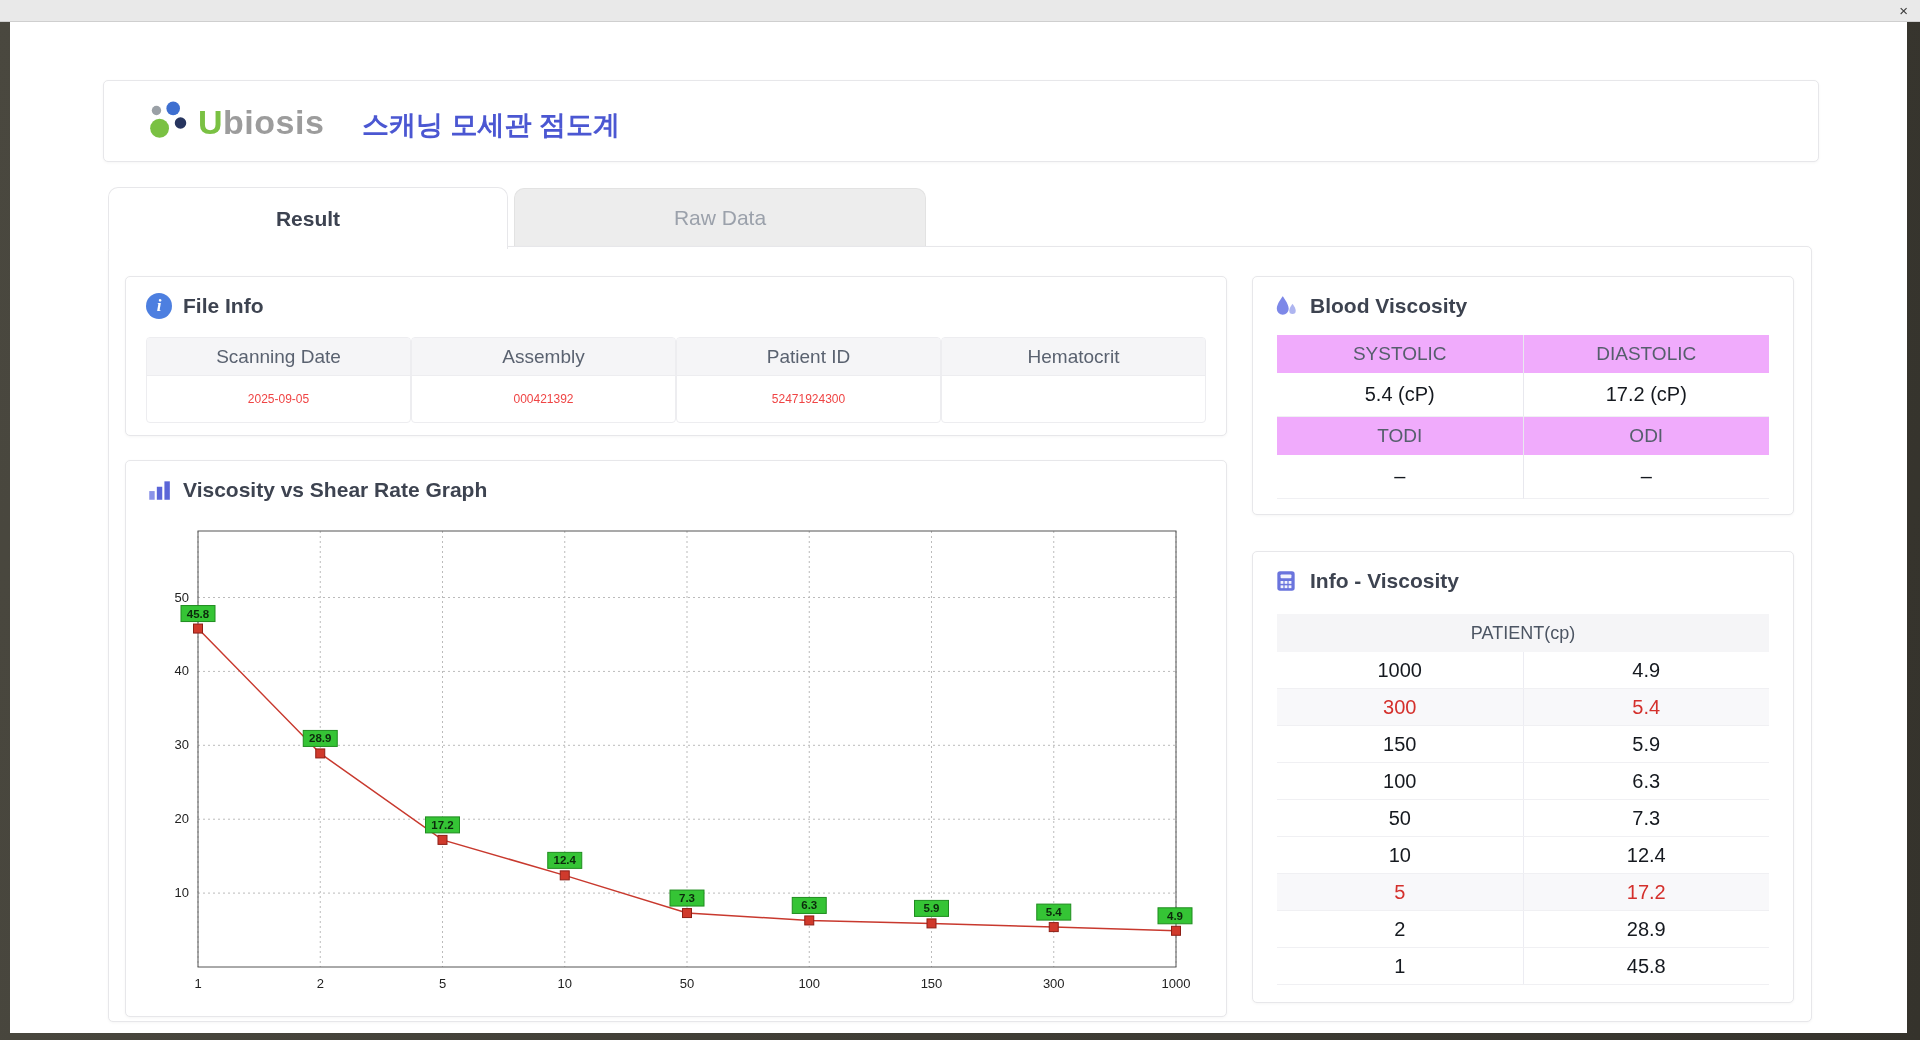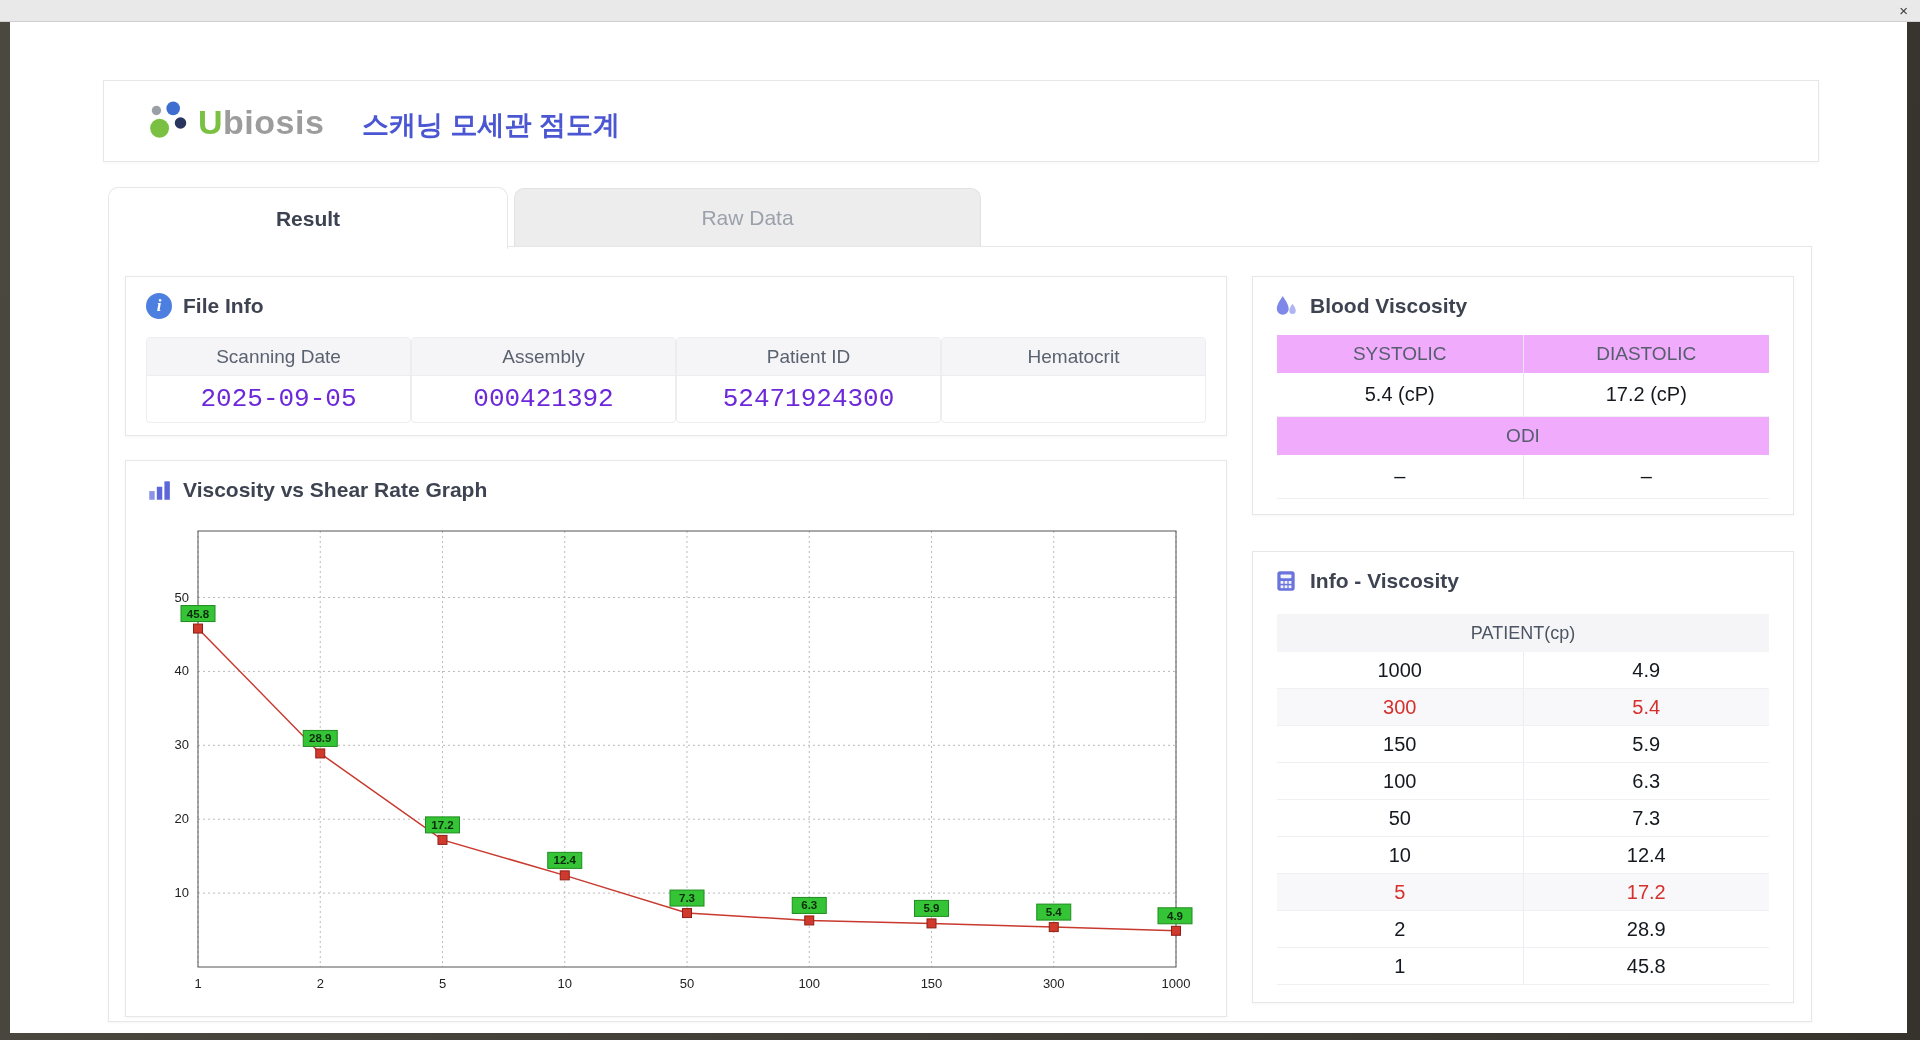--- a/index.html
+++ b/index.html
@@ -12,39 +12,39 @@
 
   .topbar { position:absolute; left:0; top:0; width:1920px; height:22px;
             background:#e9e9e9; border-bottom:1px solid #cfcfcf; z-index:6; }
   .close { position:absolute; right:12px; top:1px; font-size:15px; color:#3a3a3a;
            cursor:pointer; line-height:20px; }
 
   .window { position:absolute; left:10px; top:22px; width:1897px; height:1011px;
             background:#ffffff; }
 
   .card { position:absolute; background:#fff; border:1px solid #e7e7ea;
-          border-radius:0; box-shadow:0 1px 3px rgba(0,0,0,0.04); }
+          border-radius:5px; box-shadow:0 1px 3px rgba(0,0,0,0.04); }
 
   
   .header-card { left:93px; top:58px; width:1716px; height:82px; }
   .logo { position:absolute; left:42px; top:18px; display:flex; align-items:center; gap:6px; }
   .logo-dots { width:46px; height:46px; }
   .logo-text { font-size:34px; font-weight:bold; letter-spacing:0.5px; }
   .logo-u { color:#7ac143; }
   .logo-rest { color:#9c9c9c; }
   .app-title { position:absolute; left:258px; top:26px; font-size:27px; font-weight:bold;
                color:#4b57d2; }
 
   
   .tab { position:absolute; display:flex; align-items:center; justify-content:center;
          border-radius:10px 10px 0 0; font-size:21px; cursor:pointer; }
   .tab-active { left:98px; top:165px; width:400px; height:62px; background:#fff;
                 border:1px solid #e7e7ea; border-bottom:none; z-index:3;
                 color:#3c4250; font-weight:bold; }
-  .tab-inactive { left:504px; top:166px; width:467px; height:58px; background:#ededed;
+  .tab-inactive { left:504px; top:166px; width:412px; height:58px; background:#ededed;
                   border:1px solid #e2e2e2; border-bottom:none; color:#9ba1ab;
                   font-weight:500; z-index:1; }
 
   
   .content-card { left:98px; top:224px; width:1704px; height:776px; z-index:2; }
 
   .card-title { position:absolute; left:20px; top:16px; display:flex; align-items:center;
                 gap:11px; font-size:21px; font-weight:bold; color:#3d4350; }
   .icon { width:26px; height:26px; flex:0 0 auto; }
   .info-icon { border-radius:50%; background:#4d7fe0; color:#fff; font-style:italic;
@@ -52,21 +52,21 @@
                justify-content:center; font-family:"Liberation Serif",serif; }
 
   
   .file-info-card { left:16px; top:29px; width:1102px; height:160px; }
   .fi-fields { position:absolute; left:20px; top:60px; right:20px; display:flex; }
   .fi-field { flex:1; border:1px solid #ededf0; border-radius:4px; overflow:hidden; }
   .fi-label { background:#f5f5f7; height:38px; display:flex; align-items:center;
               justify-content:center; font-size:19px; color:#5a6270;
               border-bottom:1px solid #ededf0; }
   .fi-value { height:46px; display:flex; align-items:center; justify-content:center;
-              font-size:26px; color:#6d28d9;font-family:Liberation Mono, monospace; }
+              font-size:12px; color:#ef4444; }
 
   
   .graph-card { left:16px; top:213px; width:1102px; height:557px;text-align:center; }
   .chart-svg { position:absolute; left:28px; top:58px; width:1040px; height:480px; }
 
   
   .blood-card { left:1143px; top:29px; width:542px; height:239px; }
   .bv-table { position:absolute; left:24px; top:58px; right:24px; }
   .bv-row { display:flex; }
   .bv-cell { flex:1; display:flex; align-items:center; justify-content:center; }
@@ -229,20 +229,21 @@
         <div class="bv-table">
           <div class="bv-row bv-head">
             <div class="bv-cell">SYSTOLIC</div>
             <div class="bv-cell">DIASTOLIC</div>
           </div>
           <div class="bv-row bv-vals">
             <div class="bv-cell">5.4 (cP)</div>
             <div class="bv-cell">17.2 (cP)</div>
           </div>
           <div class="bv-row bv-head">
+            <div class="bv-cell">TODI</div>
             <div class="bv-cell">ODI</div>
           </div>
           <div class="bv-row bv-vals">
             <div class="bv-cell">–</div>
             <div class="bv-cell">–</div>
           </div>
         </div>
       </div>
 
       <div class="card shear-card">

